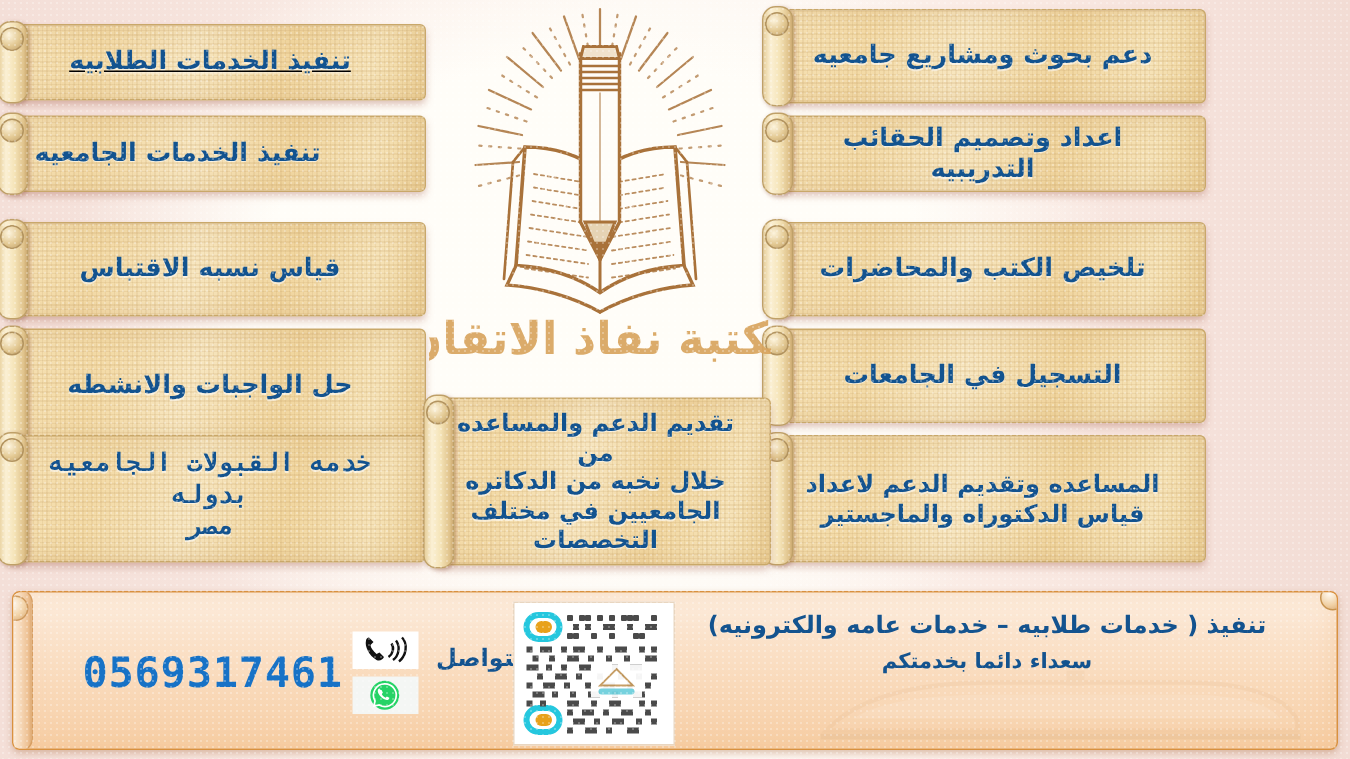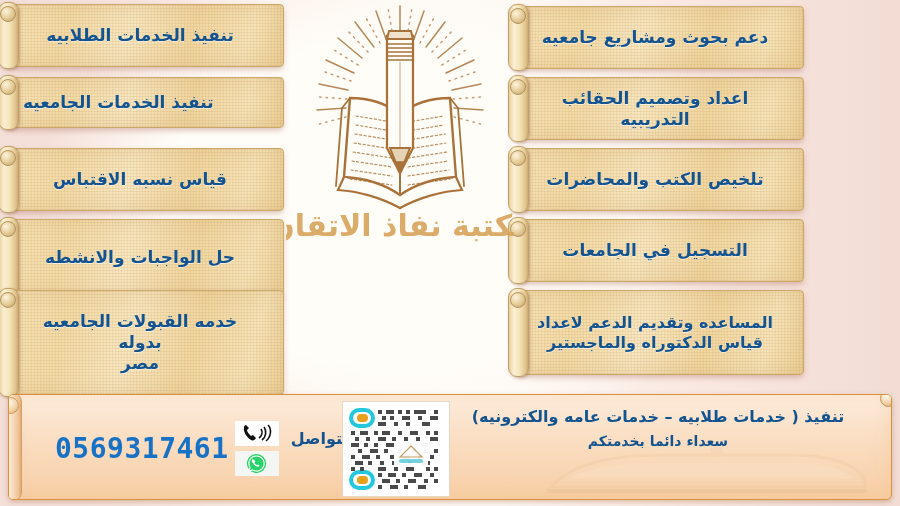--- a/index.html
+++ b/index.html
@@ -146,63 +146,69 @@
   }
   #banner-text .l1{ color:#13538f; font-weight:bold; font-size:15px; line-height:1.5; }
   #banner-text .l2{ color:#13538f; font-weight:bold; font-size:16px; line-height:1.55; }
   #banner-text .l3{ color:#13538f; font-weight:bold; font-size:14px; line-height:1.6; }
 </style>
 </head>
 <body>
 
 <div id="poster">
 
-  <div class="card col-left" style="top:4px;height:63px;">
+  <div class="card col-left" style="top:16px;height:51px;text-decoration:underline;">
     <div class="txt" style="font-size:17px">تنفيذ الخدمات الطلابيه</div>
   </div>
 
   <div class="card col-left" style="top:77px;height:51px;justify-content:flex-end;">
     <div class="txt" style="font-size:17px">تنفيذ الخدمات الجامعيه</div>
   </div>
 
   <div class="card col-left" style="top:148px;height:63px;">
     <div class="txt" style="font-size:17px">قياس نسبه الاقتباس</div>
   </div>
 
   <div class="card col-left" style="top:219px;height:77px;">
     <div class="txt" style="font-size:17px">حل الواجبات والانشطه</div>
   </div>
 
-  <div class="card col-left" style="top:290px;height:105px;">
+  <div class="card col-left" style="top:290px;height:85px;font-family:Liberation Mono, monospace;">
     <div class="txt" style="font-size:17px">خدمه القبولات الجامعيه بدوله
 مصر</div>
   </div>
 
   <div class="card col-right" style="top:6px;height:63px;">
     <div class="txt" style="font-size:17px">دعم بحوث ومشاريع جامعيه</div>
   </div>
 
-  <div class="card col-right" style="top:77px;height:63px;">
+  <div class="card col-right" style="top:77px;height:51px;">
     <div class="txt" style="font-size:17px">اعداد وتصميم الحقائب
 التدريبيه</div>
   </div>
 
   <div class="card col-right" style="top:148px;height:63px;">
     <div class="txt" style="font-size:17px">تلخيص الكتب والمحاضرات</div>
   </div>
 
   <div class="card col-right" style="top:219px;height:63px;">
     <div class="txt" style="font-size:17px">التسجيل في الجامعات</div>
   </div>
 
   <div class="card col-right" style="top:290px;height:85px;">
     <div class="txt" style="font-size:16px">المساعده وتقديم الدعم لاعداد
 قياس الدكتوراه والماجستير</div>
   </div>
 
+  <div class="card" style="left:290px;top:265px;width:224px;height:112px;padding:4px 22px 4px 12px;">
+    <div class="txt" style="font-size:16px">تقديم الدعم والمساعده من
+خلال نخبه من الدكاتره
+الجامعيين في مختلف
+التخصصات</div>
+  </div>
 
   <div id="logo">
     <svg viewBox="0 0 228 250" xmlns="http://www.w3.org/2000/svg">
       <g stroke="#a9723a" fill="none" stroke-linecap="round">
 
         <g stroke-width="1.5" opacity=".85">
           <line x1="114" y1="38" x2="114" y2="8"></line>
           <line x1="100" y1="41" x2="90" y2="13"></line>
           <line x1="128" y1="41" x2="138" y2="13"></line>
           <line x1="88" y1="49" x2="69" y2="24"></line>

